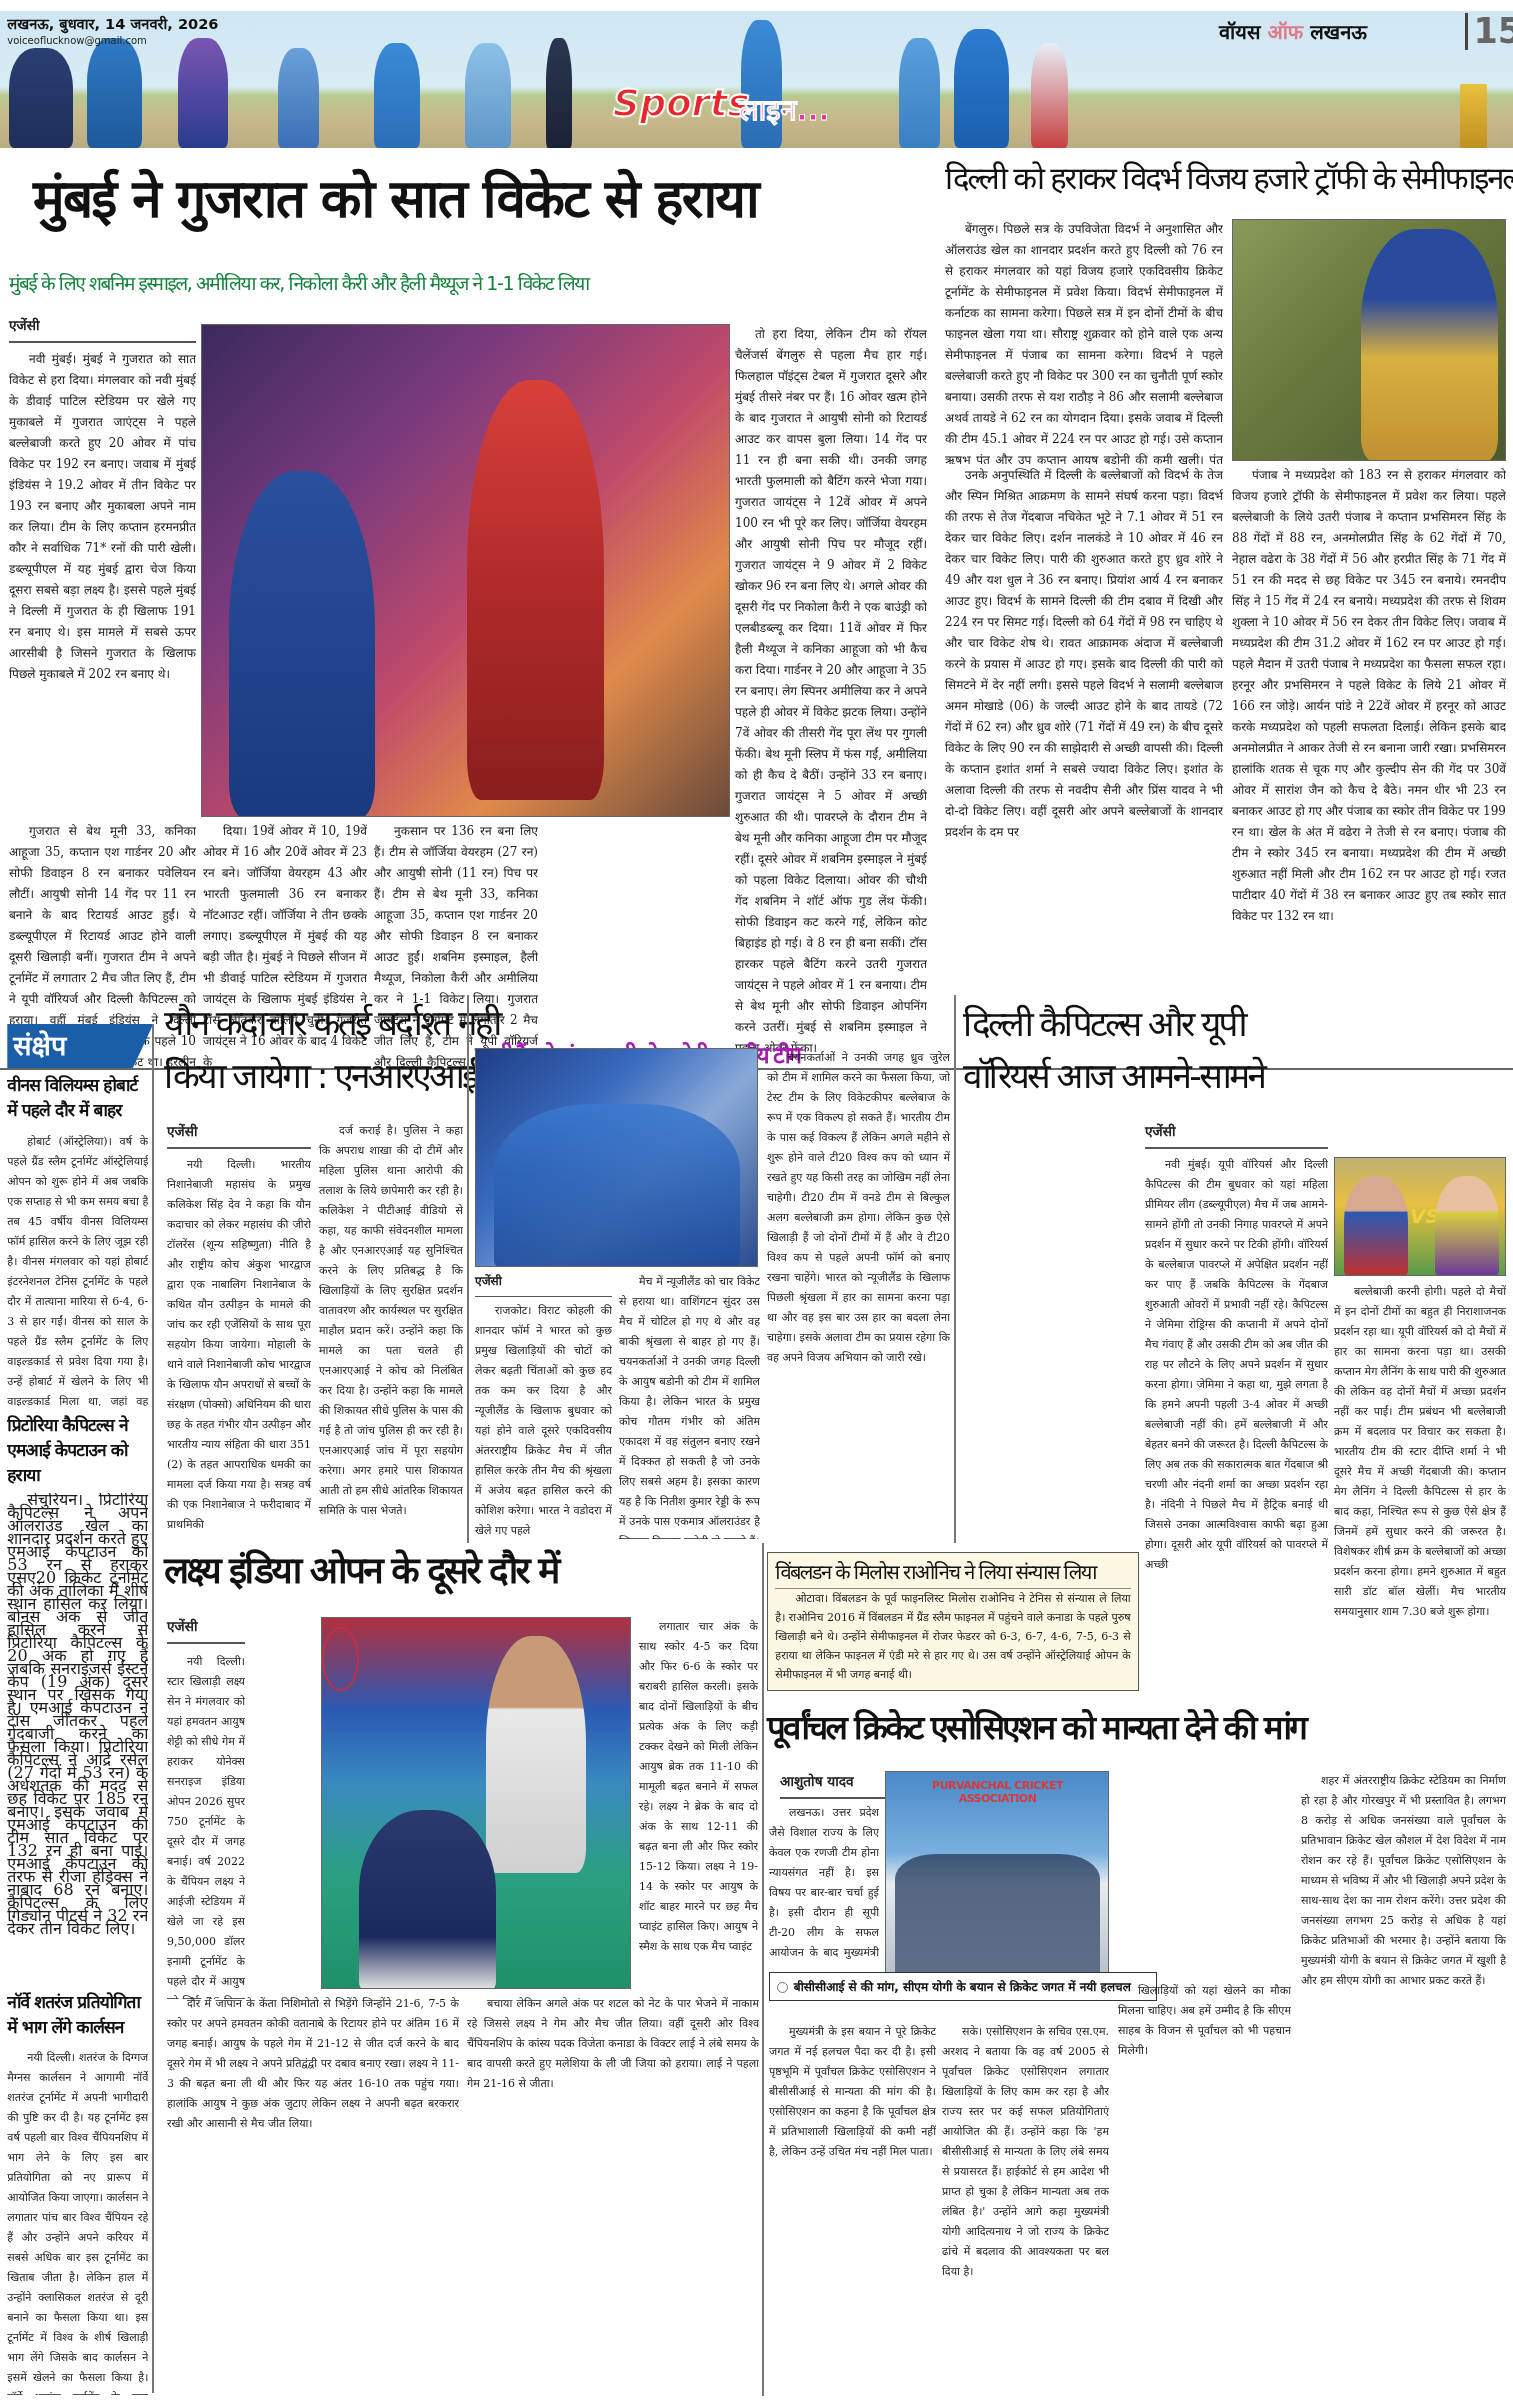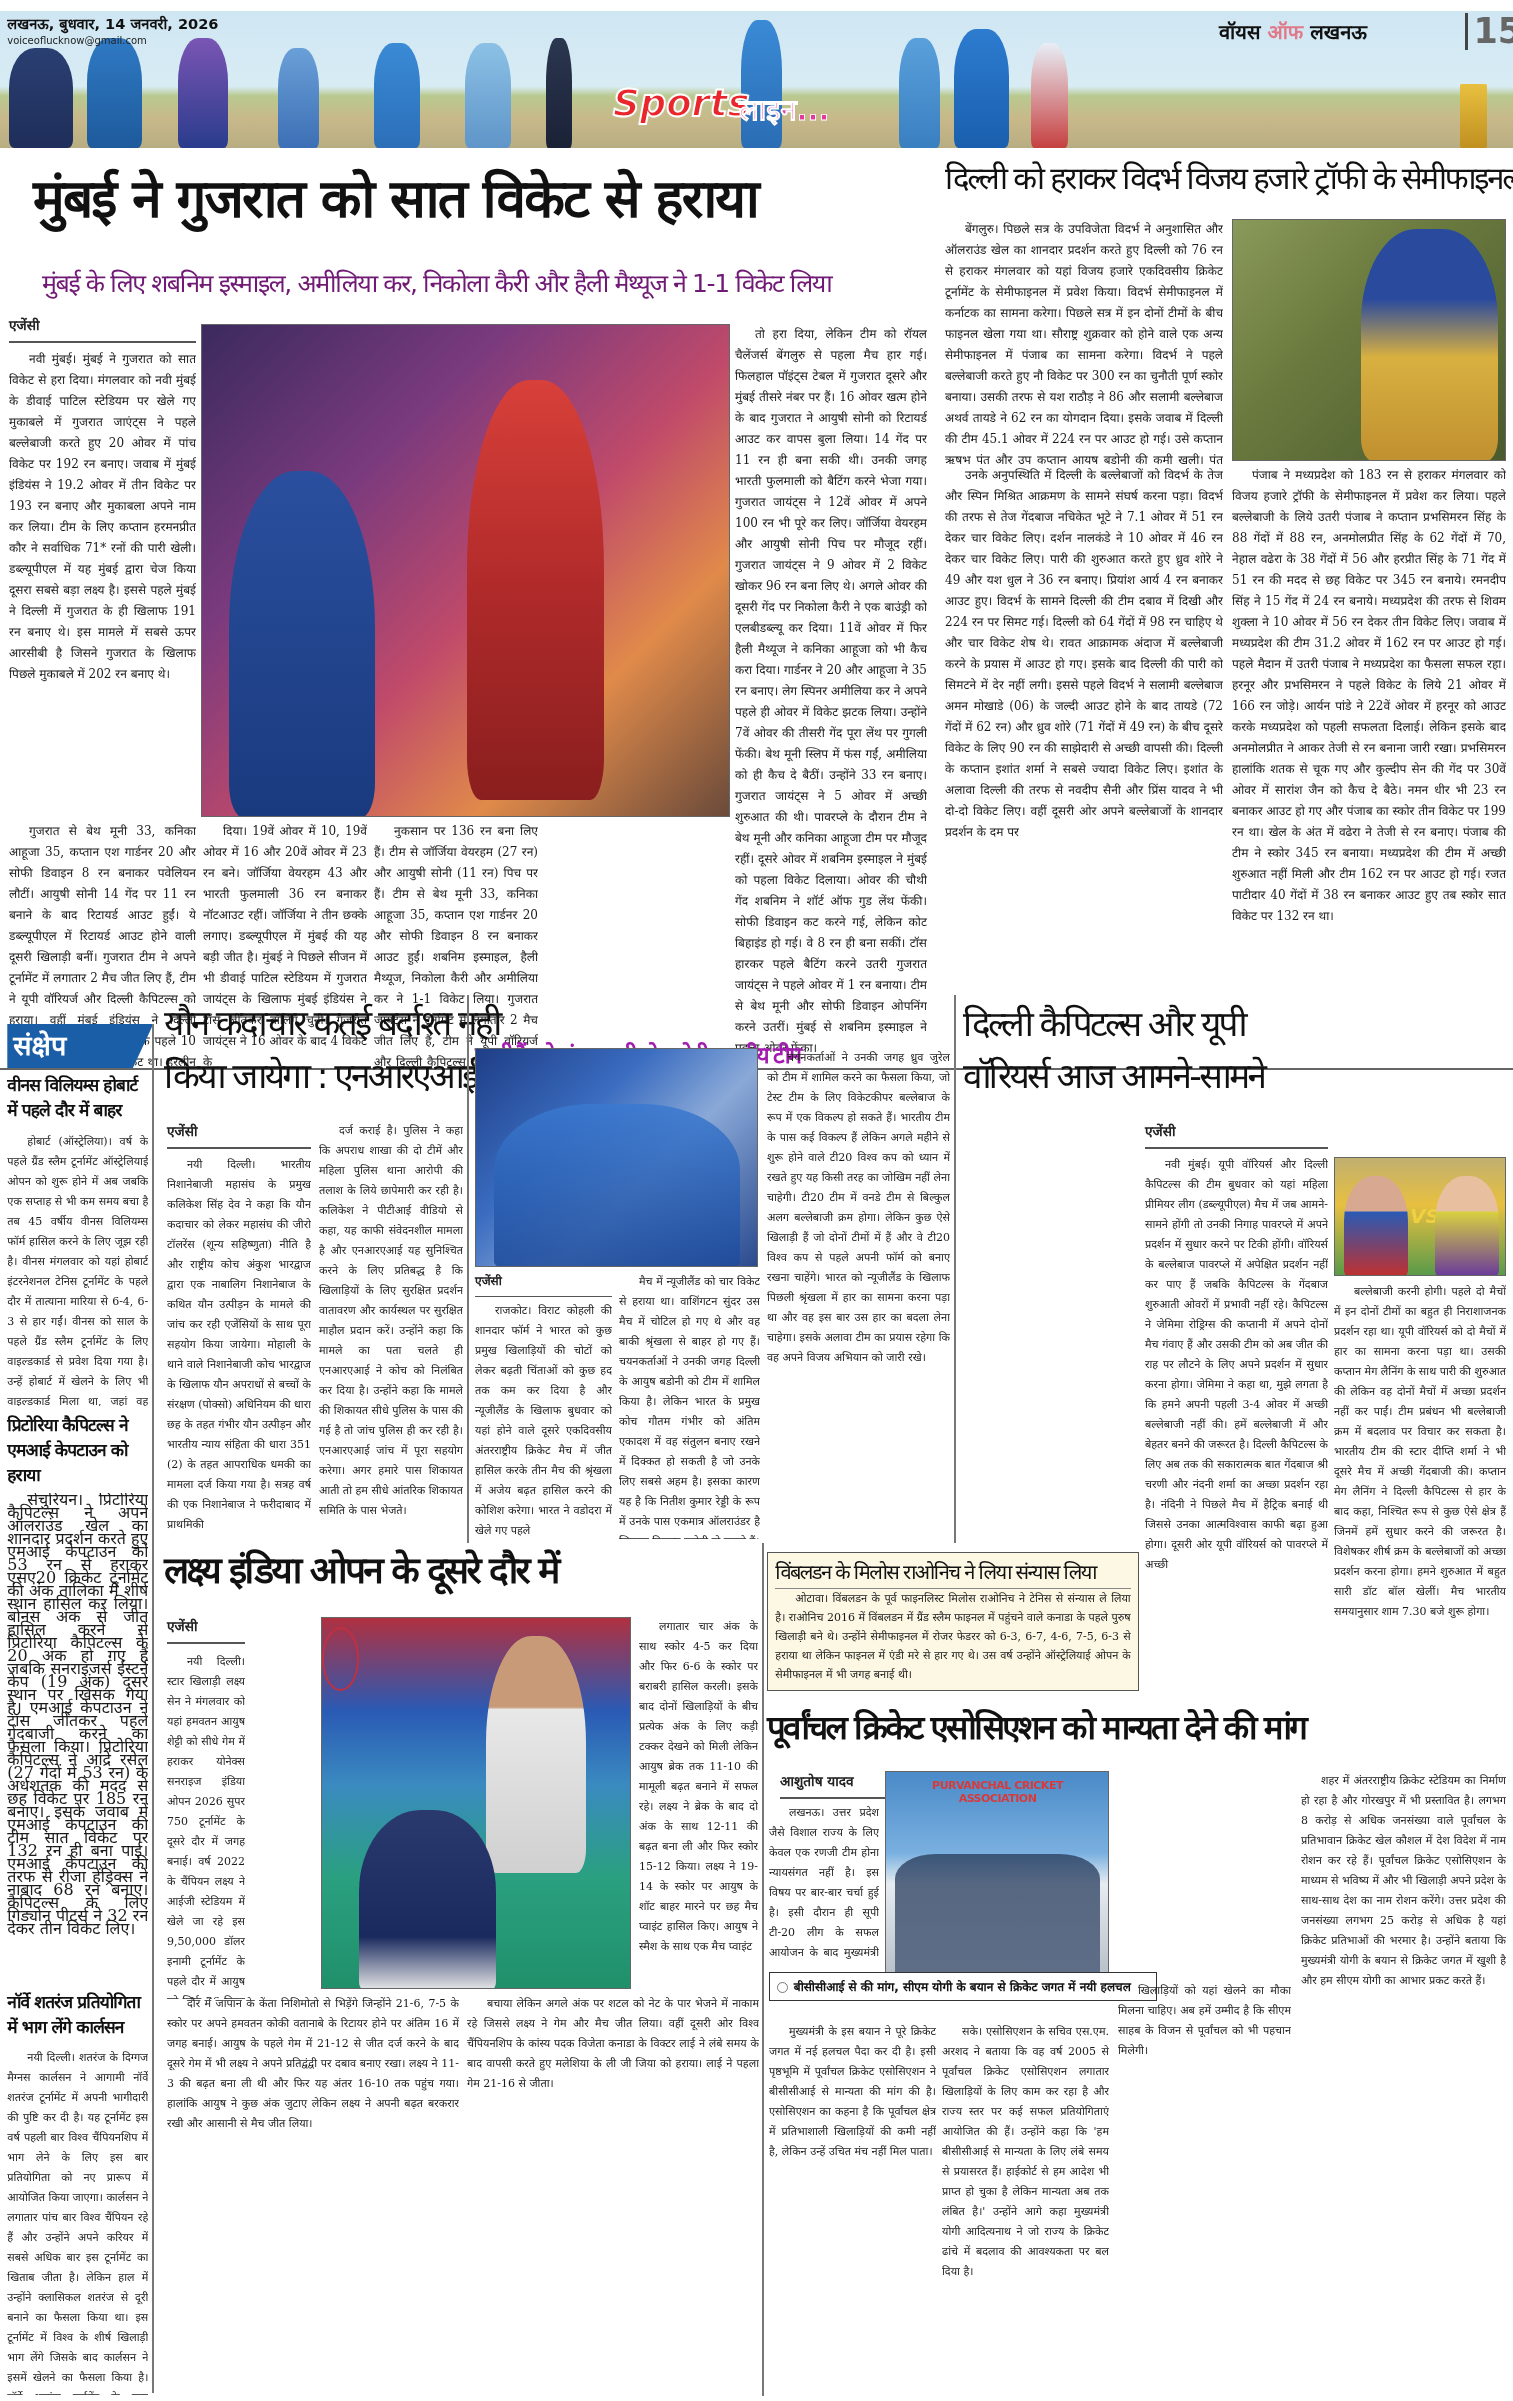--- a/index.html
+++ b/index.html
@@ -53,21 +53,21 @@
 <div class="abs mast-logo-en">Sports</div>
 <div class="abs mast-logo-hi">लाइन...</div>
 <div class="abs mast-brand">
   <span>वॉयस</span>
   <span class="mid">ऑफ</span>
   <span>लखनऊ</span>
 </div>
 <div class="abs mast-page">15</div>
 
 <div class="abs head-cond" style="left:9px;top:167px;font-size:53px;line-height:64px;color:#111;transform:scaleX(1.0);margin-left:24px;">मुंबई ने गुजरात को सात विकेट से हराया</div>
-<div class="abs head-light" style="left:9px;top:265px;font-size:25px;line-height:37px;color:#701a75;letter-spacing:-1.4px;margin-left:33px;">मुंबई के लिए शबनिम इस्माइल, अमीलिया कर, निकोला कैरी और हैली मैथ्यूज ने 1-1 विकेट लिया</div>
+<div class="abs head-light" style="left:9px;top:265px;font-size:19px;line-height:37px;color:#15803d;letter-spacing:-1.4px;">मुंबई के लिए शबनिम इस्माइल, अमीलिया कर, निकोला कैरी और हैली मैथ्यूज ने 1-1 विकेट लिया</div>
 <div class="abs byline" style="left:9px;top:315px;width:187px;">एजेंसी</div>
 
 <div class="abs body-text" style="left:9px;top:349px;width:187px;height:475px;overflow:hidden;">
   <p>नवी मुंबई। मुंबई ने गुजरात को सात विकेट से हरा दिया। मंगलवार को नवी मुंबई के डीवाई पाटिल स्टेडियम पर खेले गए मुकाबले में गुजरात जाएंट्स ने पहले बल्लेबाजी करते हुए 20 ओवर में पांच विकेट पर 192 रन बनाए। जवाब में मुंबई इंडियंस ने 19.2 ओवर में तीन विकेट पर 193 रन बनाए और मुकाबला अपने नाम कर लिया। टीम के लिए कप्तान हरमनप्रीत कौर ने सर्वाधिक 71* रनों की पारी खेली। डब्ल्यूपीएल में यह मुंबई द्वारा चेज किया दूसरा सबसे बड़ा लक्ष्य है। इससे पहले मुंबई ने दिल्ली में गुजरात के ही खिलाफ 191 रन बनाए थे। इस मामले में सबसे ऊपर आरसीबी है जिसने गुजरात के खिलाफ पिछले मुकाबले में 202 रन बनाए थे।</p>
 </div>
 <div class="photo" style="left:201px;top:324px;width:529px;height:493px;background:linear-gradient(135deg,#3b2a5e 0%,#7a3a7e 30%,#c04a6a 55%,#e08a4a 75%,#6a4a3a 100%);">
   <div class="abs" style="left:265px;top:55px;width:137px;height:420px;background:linear-gradient(#d8403a,#b02a2a 50%,#8a1e1e);border-radius:45% 45% 10% 10%;"></div>
   <div class="abs" style="left:27px;top:146px;width:146px;height:347px;background:linear-gradient(#2a4f9e,#1a3a7e);border-radius:45% 45% 10% 10%;"></div>
 </div>
 <div class="abs body-text" style="left:9px;top:821px;width:187px;height:245px;overflow:hidden;">

